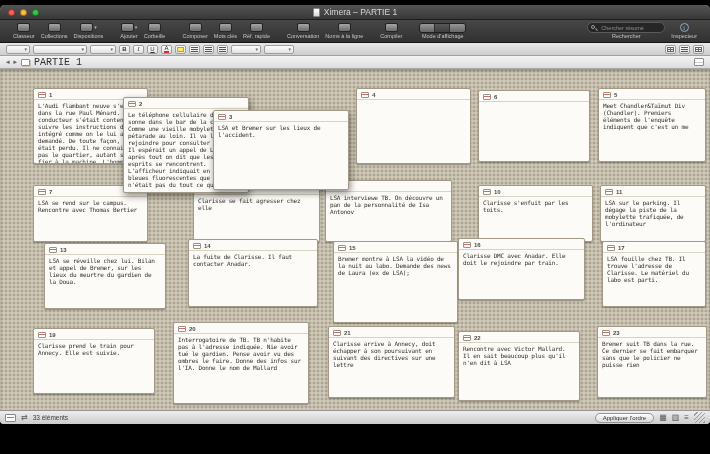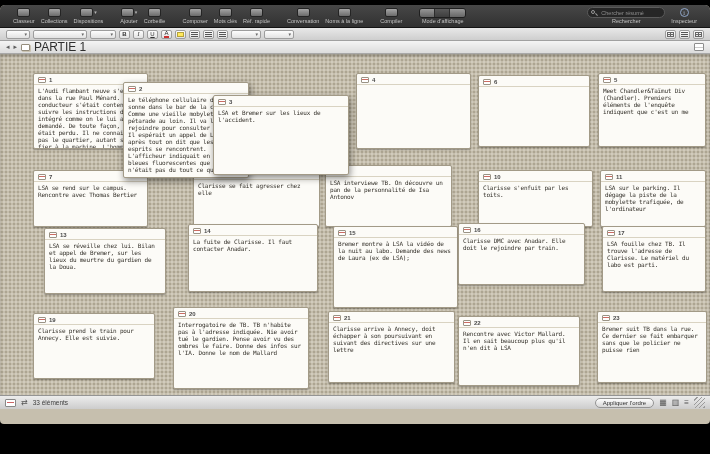--- a/index.html
+++ b/index.html
@@ -70,21 +70,21 @@
                background:repeating-linear-gradient(to right,#666 0 1px,transparent 1px 3px),
                           repeating-linear-gradient(to bottom,#666 0 1px,transparent 1px 2px); }
 
   
   .headerbar { height:13px; background:linear-gradient(#f4f4f4,#dcdcdc);
                border-bottom:1px solid #a8a8a8; display:flex; align-items:center;
                padding:0 6px; gap:4px; }
   .nav-arrow { font-size:7px; color:#5c5c5c; line-height:10px; }
   .hdr-icon { width:9px; height:7px; background:#fff; border:1px solid #958d7c;
               border-radius:1px; box-shadow:1px 1px 0 #c9c2b1; }
-  .hdr-title { font-size:12px; color:#2e2e2e; }
+  .hdr-title { font-size:10px; color:#2e2e2e;font-family:Liberation Mono, monospace; }
   .hdr-right { margin-left:auto; display:flex; gap:4px; }
   .split-icon { width:10px; height:8px; border:1px solid #8d8d8d; border-radius:1px;
                 background:linear-gradient(#fff 0 3px,#ccc 3px 4px,#fff 4px); }
 
   
   .corkboard { position:relative; height:341px; overflow:hidden;
                background-color:#c5beac;
                background-image:radial-gradient(rgba(110,100,80,.28) 1px, transparent 1.3px),
                                 radial-gradient(rgba(255,255,255,.20) 1px, transparent 1.3px);
                background-size:4px 4px; background-position:0 0,2px 2px;
@@ -115,20 +115,31 @@
   .commit-btn { font-size:6px; color:#333; padding:1px 7px; border:1px solid #949494;
                 border-radius:7px; background:linear-gradient(#fefefe,#d7d7d7); }
   .grip { width:11px; height:11px;
           background:repeating-linear-gradient(135deg,transparent 0 2px,#9b9b9b 2px 3px); }
 </style>
 </head>
 <body>
 
 <div class="window">
 
+  <div class="titlebar">
+    <div class="traffic">
+      <span class="tl red"></span>
+      <span class="tl yel"></span>
+      <span class="tl grn"></span>
+    </div>
+    <div class="title-wrap">
+      <span class="proxy-icon"></span>
+      <span class="title-text">Ximera – PARTIE 1</span>
+    </div>
+  </div>
 
   <div class="toolbar">
     <div class="tb-item">
       <span class="tb-iconrow">
           <span class="tb-icon"></span>
         </span>
       <span class="tb-label">Classeur</span>
     </div>
     <div class="tb-item">
       <span class="tb-iconrow">

